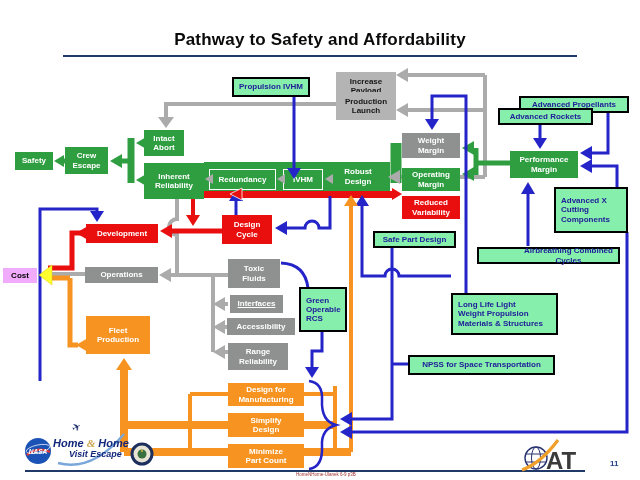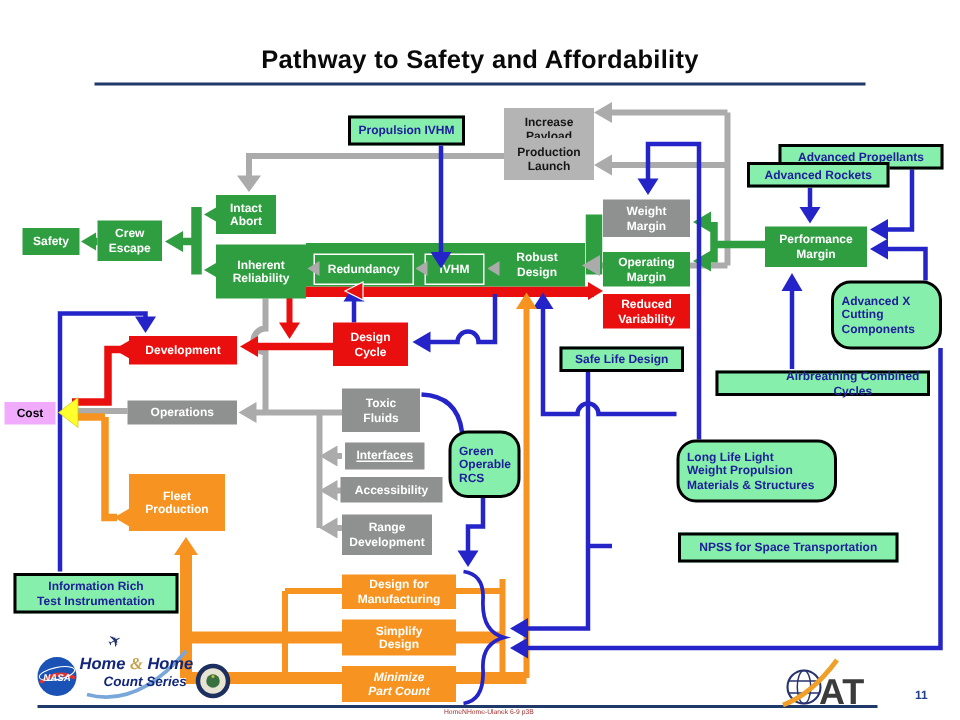--- a/index.html
+++ b/index.html
@@ -17,21 +17,21 @@
   .green{background:#2f9e41;color:#fff;}
   .greenbar{background:#2f9e41;}
   .green-inset{background:#2f9e41;color:#fff;border:1.5px solid #fff;}
   .bar-label{background:transparent;color:#fff;}
   .gray{background:#8f9090;color:#fff;}
   .gray-light{background:#b4b4b4;color:#161616;}
   .red{background:#e90f0f;color:#fff;}
   .orange{background:#f79421;color:#fff;}
   .yellow{background:#f0abfc;color:#000;}
   .lavender{background:#86efac;color:#20209a;border:2px solid #000000;font-weight:bold;}
-  .left{justify-content:flex-start;text-align:left;padding-left:5px;border-radius:13px;}
+  .left{justify-content:flex-start;text-align:left;padding-left:5px;}
   
   .wb{stroke:#2424c8;stroke-width:3;fill:none;}
   .pb{fill:#2424c8;}
   .wg{stroke:#ababab;stroke-width:4;fill:none;}
   .pg{fill:#ababab;}
   .wgr{stroke:#2f9e41;stroke-width:5;fill:none;}
   .pgr{fill:#2f9e41;}
   .wr{stroke:#e90f0f;stroke-width:5;fill:none;}
   .pr{fill:#e90f0f;}
   .wo{stroke:#f79421;stroke-width:5;fill:none;}
@@ -172,49 +172,47 @@
 Margin</div>
       <div class="node green" style="left: 402px; top: 168px; width: 58px; height: 23px; text-align: center;">Operating
 Margin</div>
       <div class="node red" style="left: 402px; top: 196px; width: 58px; height: 23px;">Reduced
 Variability</div>
       <div class="node green" style="left: 510px; top: 151px; width: 68px; height: 27px;">Performance
 Margin</div>
       <div class="node lavender left" style="left: 554px; top: 187px; width: 74px; height: 46px;">Advanced X
 Cutting
 Components</div>
-      <div class="node lavender" style="left: 373px; top: 231px; width: 83px; height: 17px;">Safe Life Design</div>
+      <div class="node lavender" style="left: 373px; top: 231px; width: 83px; height: 17px;">Safe Part Design</div>
       <div class="node lavender" style="left: 477px; top: 247px; width: 143px; height: 17px; padding-left: 40px;">Airbreathing Combined Cycles</div>
       <div class="node lavender left" style="left: 451px; top: 293px; width: 107px; height: 42px;">Long Life Light
 Weight Propulsion
 Materials &amp; Structures</div>
-      <div class="node lavender" style="left: 408px; top: 355px; width: 147px; height: 20px; margin-left: 44px;">NPSS for Space Transportation</div>
+      <div class="node lavender" style="left: 408px; top: 355px; width: 147px; height: 20px;">NPSS for Space Transportation</div>
       <div class="node red" style="left: 86px; top: 224px; width: 72px; height: 19px;">Development</div>
       <div class="node red" style="left: 222px; top: 215px; width: 50px; height: 29px;">Design
 Cycle</div>
       <div class="node gray" style="left: 85px; top: 267px; width: 73px; height: 16px;">Operations</div>
       <div class="node yellow" style="left: 3px; top: 268px; width: 34px; height: 15px;">Cost</div>
       <div class="node gray" style="left: 228px; top: 259px; width: 52px; height: 29px;">Toxic
 Fluids</div>
       <div class="node gray" style="left: 230px; top: 295px; width: 53px; height: 18px; text-decoration: underline;">Interfaces</div>
       <div class="node gray" style="left: 227px; top: 318px; width: 68px; height: 17px;">Accessibility</div>
       <div class="node gray" style="left: 228px; top: 343px; width: 60px; height: 27px;">Range
-Development</div>
+Reliability</div>
       <div class="node lavender left" style="left: 299px; top: 287px; width: 48px; height: 45px;">Green
 Operable
 RCS</div>
       <div class="node orange" style="left: 86px; top: 316px; width: 64px; height: 38px;">Fleet
 Production</div>
-      <div class="node lavender" style="left: 9px; top: 382px; width: 110px; height: 27px;">Information Rich
-Test Instrumentation</div>
       <div class="node orange" style="left: 228px; top: 383px; width: 76px; height: 23px;">Design for
 Manufacturing</div>
       <div class="node orange" style="left: 228px; top: 413px; width: 76px; height: 24px;">Simplify
 Design</div>
-      <div class="node orange" style="left: 228px; top: 444px; width: 76px; height: 24px; font-style: italic;">Minimize
+      <div class="node orange" style="left: 228px; top: 444px; width: 76px; height: 24px;">Minimize
 Part Count</div>
     </div>
 
   <svg id="wires-over" class="layer" viewBox="0 0 640 480" xmlns="http://www.w3.org/2000/svg">
     <g>
       <path class="wb" d="M294,97 V169"></path>
         <polygon class="pb" points="294,179 287,168 301,168"></polygon>
       <polygon class="pb" points="236,190 229,201 243,201"></polygon>
       <polygon class="pb" points="362,195 355,206 369,206"></polygon>
       <polygon class="po" points="351,195 344,206 358,206"></polygon>
@@ -247,20 +245,20 @@
       <circle cx="536" cy="458" r="11" fill="#ffffff" stroke="#27336e" stroke-width="1.4"></circle>
       <ellipse cx="536" cy="458" rx="4.5" ry="11" fill="none" stroke="#27336e" stroke-width="1"></ellipse>
       <path d="M525.5,454 H546.5 M525.5,462 H546.5" stroke="#27336e" stroke-width="1" fill="none"></path>
       <path d="M522,470 Q541,463 558,440" stroke="#f0a028" stroke-width="3.2" fill="none"></path>
       <text x="546" y="469" font-family="Liberation Sans, sans-serif" font-size="24" font-weight="bold" fill="#3b3b3b">AT</text>
     </g>
   </svg>
 
   <div id="brand">
     <div class="l1"><span>Home</span>&nbsp;<span class="amp">&amp;</span>&nbsp;<span>Home</span></div>
-    <div class="l2">Count Series</div>
+    <div class="l2">Visit Escape</div>
   </div>
   <div id="plane-icon">✈</div>
 
   <div id="footer-tiny">HomeNHome-Ulanek 6-9 p3B</div>
   <div id="page-number">11</div>
 
 </div>
 
 </body></html>

